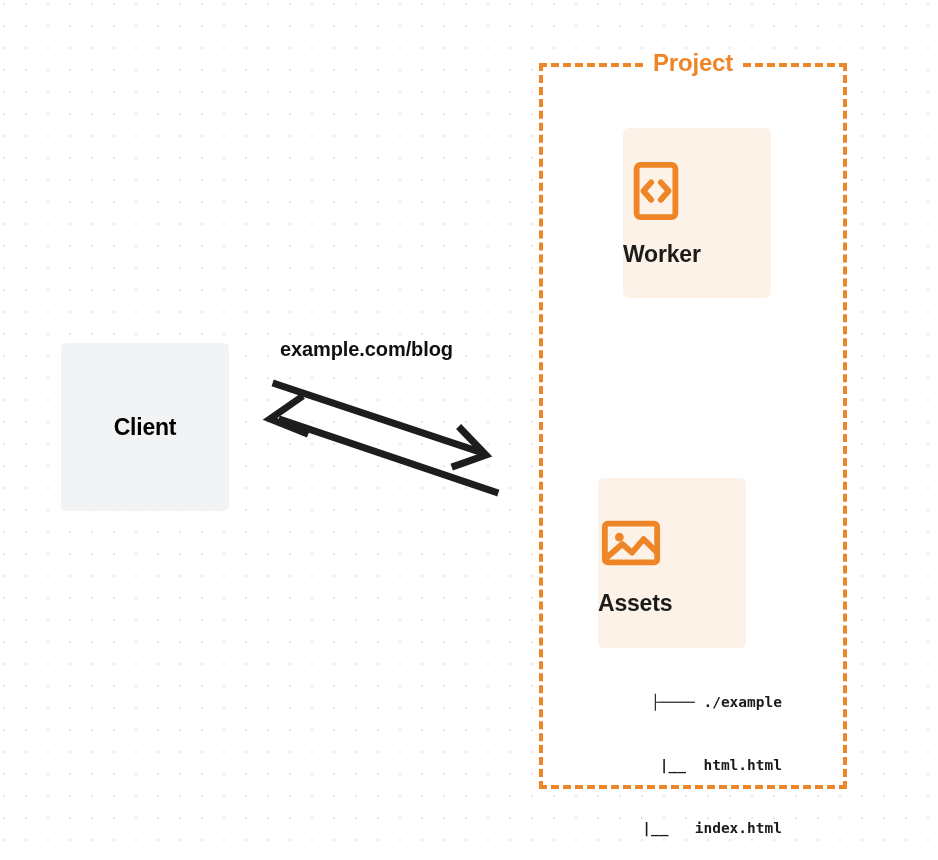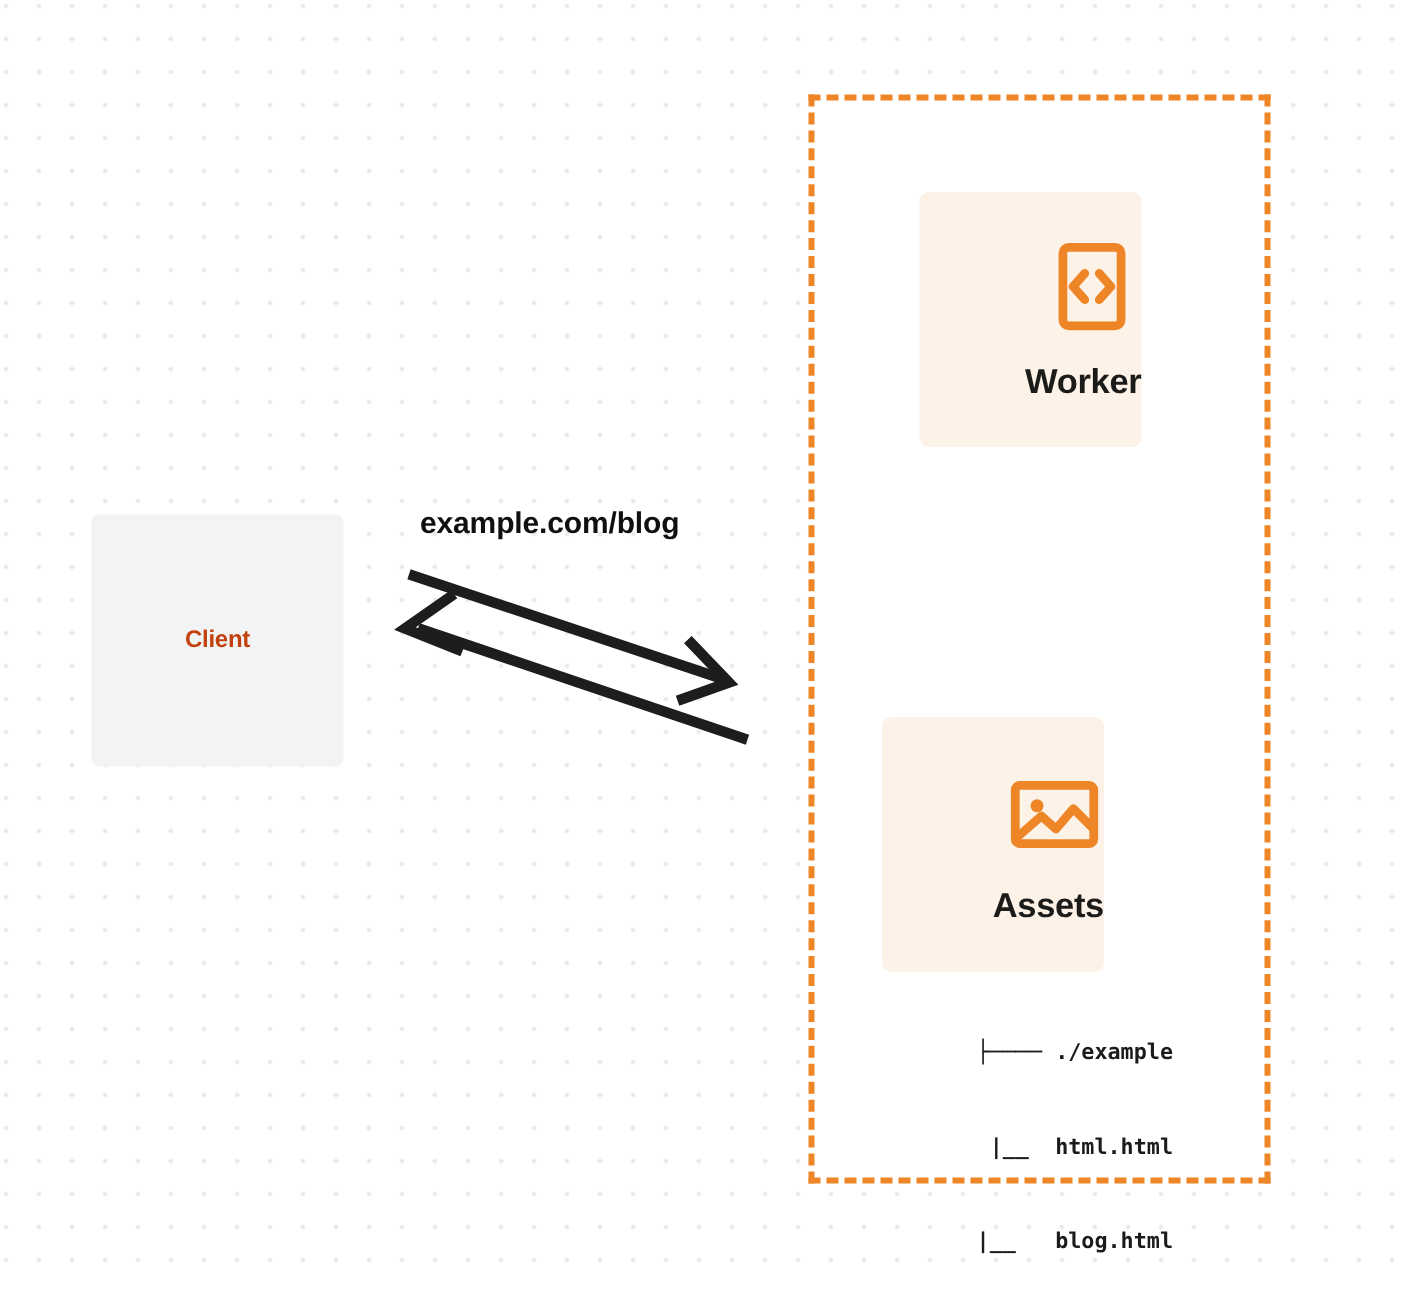--- a/index.html
+++ b/index.html
@@ -31,23 +31,23 @@
     top: 343px;
     width: 168px;
     height: 168px;
     background-color: #f2f3f5;
     border-radius: 5px;
     display: flex;
     align-items: center;
     justify-content: center;
   }
   #client-node .node-label {
-    font-size: 16px;
-    font-weight: bold;
-    color: #c2410c;
+    font-size: 23px;
+    font-weight: bold;
+    color: #000000;
     letter-spacing: -0.2px;
   }
 
   
   #connectors {
     position: absolute;
     left: 0;
     top: 0;
     width: 938px;
     height: 860px;
@@ -95,22 +95,23 @@
 
   
   .service-card {
     position: absolute;
     width: 148px;
     height: 170px;
     background-color: #fdf2e7;
     border-radius: 6px;
     display: flex;
     flex-direction: column;
-    align-items: flex-end;
+    align-items: flex-start;
     justify-content: center;
+    margin-left: 10px;
   }
   #worker-card { left: 613px; top: 128px; }
   #assets-card { left: 588px; top: 478px; }
 
   .service-card .card-icon {
     width: 66px;
     height: 66px;
     display: flex;
     align-items: center;
     justify-content: center;
@@ -158,20 +159,23 @@
 
     <g>
       <line x1="495" y1="492" x2="282" y2="420" stroke="#1d1d1d" stroke-width="7" stroke-linecap="square"></line>
       <polyline points="300,398 270,419 305,433" fill="none" stroke="#1d1d1d" stroke-width="7" stroke-linecap="square" stroke-linejoin="miter"></polyline>
     </g>
   </svg>
 
   <div id="request-label">example.com/blog</div>
 
   <div id="project-group"></div>
+  <div id="project-title">
+    <span class="title-inner">Project</span>
+  </div>
 
   <div id="worker-card" class="service-card">
     <div class="card-icon">
       <svg viewBox="0 0 64 64" width="62" height="62" aria-hidden="true">
         <rect x="12" y="4" width="40" height="54" rx="4" ry="4" fill="none" stroke="#ee8527" stroke-width="6"></rect>
         <polyline points="27,22 19,31 27,40" fill="none" stroke="#ee8527" stroke-width="6" stroke-linecap="round" stroke-linejoin="round"></polyline>
         <polyline points="37,22 45,31 37,40" fill="none" stroke="#ee8527" stroke-width="6" stroke-linecap="round" stroke-linejoin="round"></polyline>
       </svg>
     </div>
     <span class="card-label">Worker</span>
@@ -184,17 +188,17 @@
         <circle cx="20" cy="26" r="4.5" fill="#ee8527"></circle>
         <polyline points="7,47 23,33 33,42 45,28 58,41" fill="none" stroke="#ee8527" stroke-width="6" stroke-linecap="round" stroke-linejoin="round"></polyline>
       </svg>
     </div>
     <span class="card-label">Assets</span>
   </div>
 
   <div id="asset-file-tree">
     <span class="tree-row">├──── ./example</span>
     <span class="tree-row">    |__  html.html</span>
-    <span class="tree-row">    |__   blog.html</span>
+    <span class="tree-row">    |__   index.html</span>
     
   </div>
 
 </div>
 
 </body></html>

